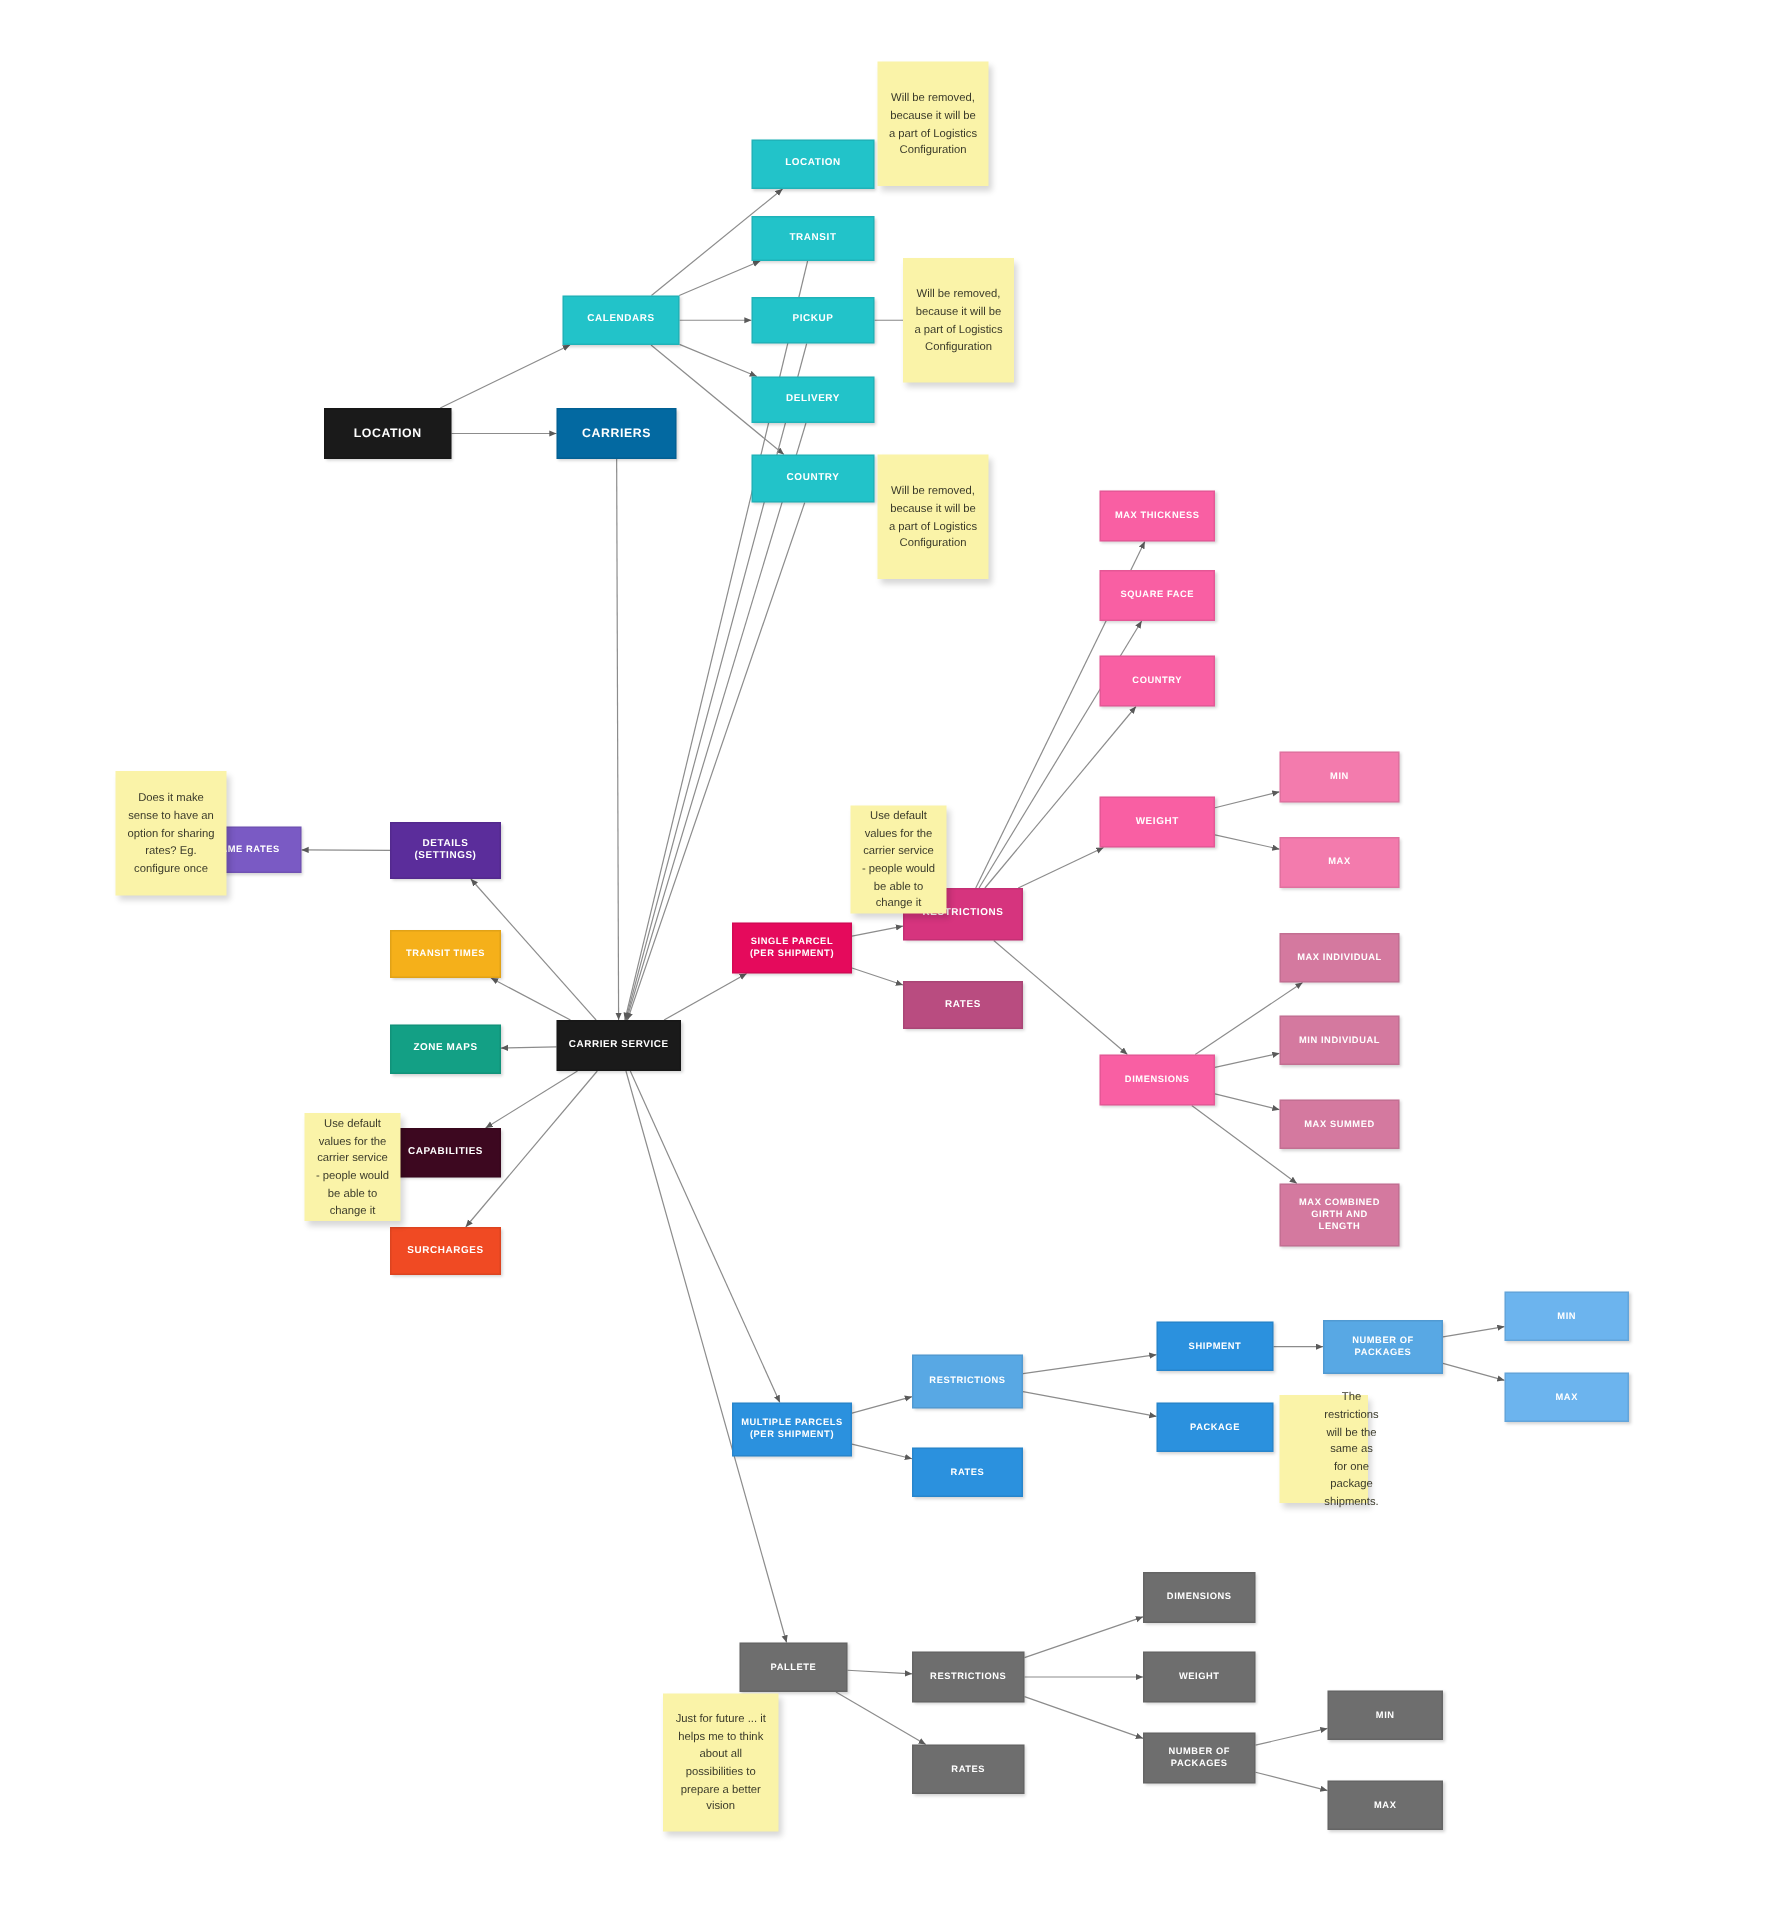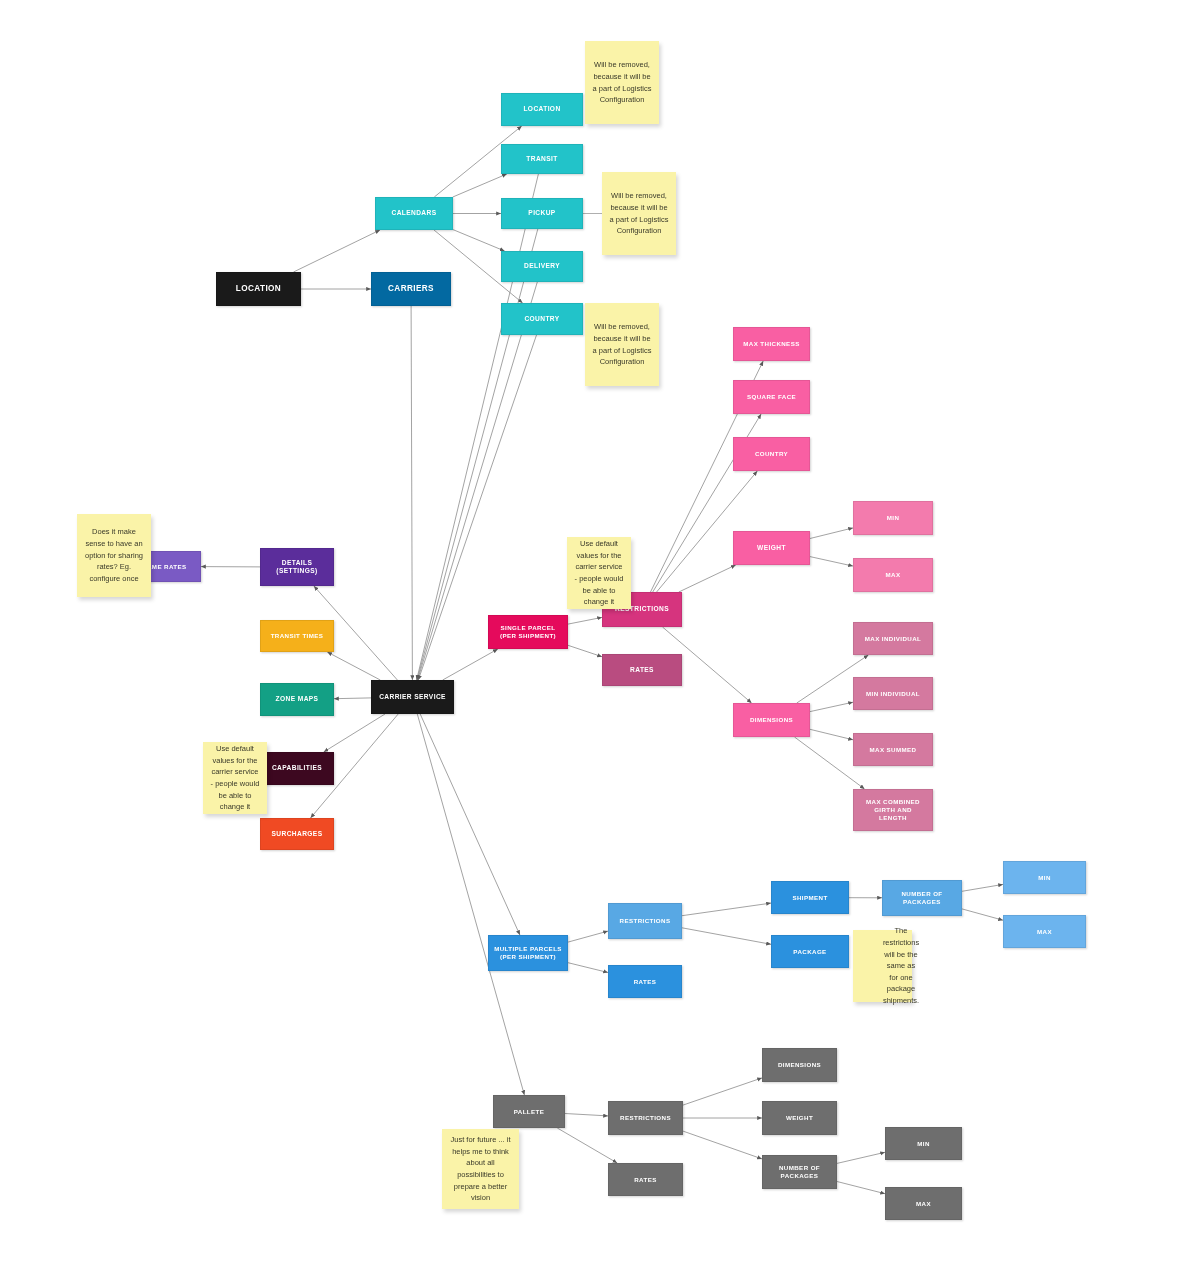--- a/index.html
+++ b/index.html
@@ -230,17 +230,17 @@
       </div>
       <div class="note" style="left: 203px; top: 742px; width: 64px; height: 72px;">
         <span>Use default values for the carrier service - people would be able to change it</span>
       </div>
       <div class="note" style="left: 567px; top: 537px; width: 64px; height: 72px;">
         <span>Use default values for the carrier service - people would be able to change it</span>
       </div>
       <div class="note" style="left: 853px; top: 930px; width: 59px; height: 72px; padding-left: 44px;">
         <span>The restrictions will be the same as for one package shipments.</span>
       </div>
-      <div class="note" style="left: 442px; top: 1129px; width: 77px; height: 80px; justify-content: flex-end;">
+      <div class="note" style="left: 442px; top: 1129px; width: 77px; height: 92px; justify-content: flex-end;">
         <span>Just for future ... it helps me to think about all possibilities to prepare a better vision</span>
       </div>
     </div>
 </div>
 
 </body></html>

